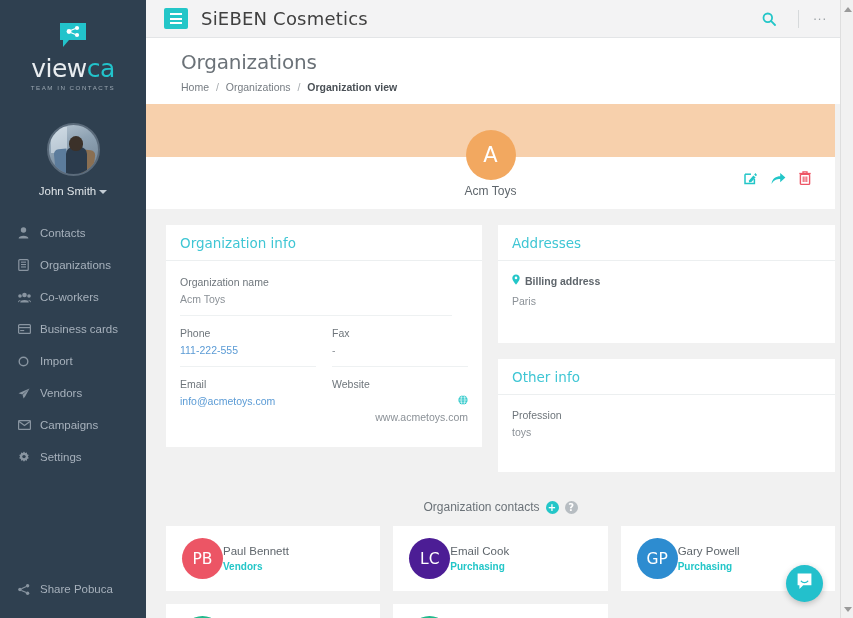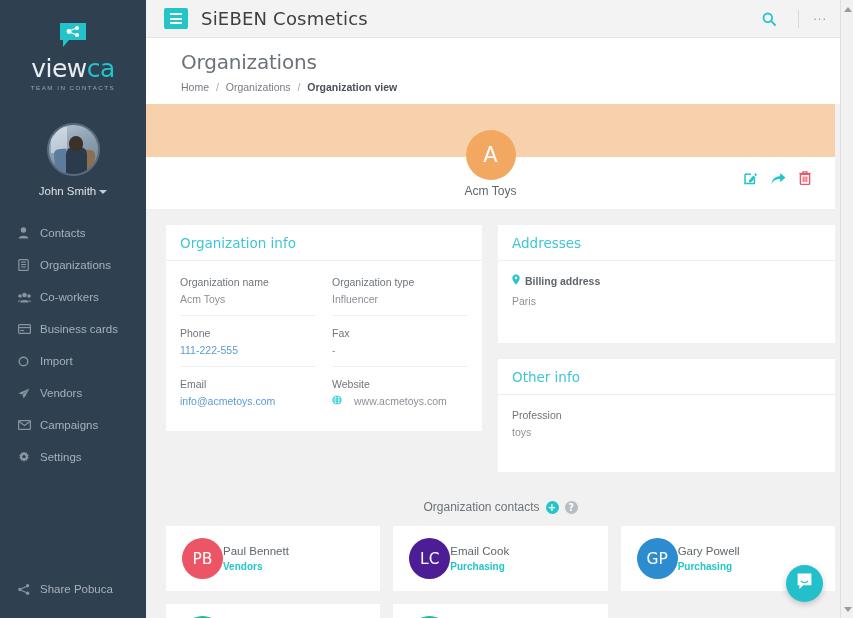--- a/index.html
+++ b/index.html
@@ -435,45 +435,41 @@
         <div class="col-left">
           <div class="panel">
             <div class="panel-hd">Organization info</div>
             <div class="panel-bd">
 
               <div class="field-row">
                 <div class="field">
                   <div class="f-lbl">Organization name</div>
                   <div class="f-val">Acm Toys</div>
                 </div>
-                <div class="field">
-                  <div class="f-lbl">Organization type</div>
-                  <div class="f-val">Influencer</div>
-                </div>
               </div>
 
               <div class="field-row">
                 <div class="field">
                   <div class="f-lbl">Phone</div>
                   <div class="f-val link">111-222-555</div>
                 </div>
                 <div class="field">
                   <div class="f-lbl">Fax</div>
                   <div class="f-val">-</div>
                 </div>
               </div>
 
               <div class="field-row">
                 <div class="field last">
                   <div class="f-lbl">Email</div>
                   <div class="f-val link">info@acmetoys.com</div>
                 </div>
                 <div class="field last">
                   <div class="f-lbl">Website</div>
-                  <div class="f-val" style="display:flex;align-items:flex-end;gap:12px;">
+                  <div class="f-val" style="display:flex;align-items:flex-end;gap:4px;flex-direction:column;">
                     <span>
                       <svg width="10" height="10" viewBox="0 0 10 10">
                           <circle cx="5" cy="5" r="4.6" fill="#23c6c8"></circle>
                           <ellipse cx="5" cy="5" rx="2" ry="4.6" fill="none" stroke="#fff" stroke-width="0.7"></ellipse>
                           <path d="M0.6,5 L9.4,5 M1.4,2.8 L8.6,2.8 M1.4,7.2 L8.6,7.2" stroke="#fff" stroke-width="0.6"></path>
                         </svg>
                     </span>
                     <span>www.acmetoys.com</span>
                   </div>
                 </div>

